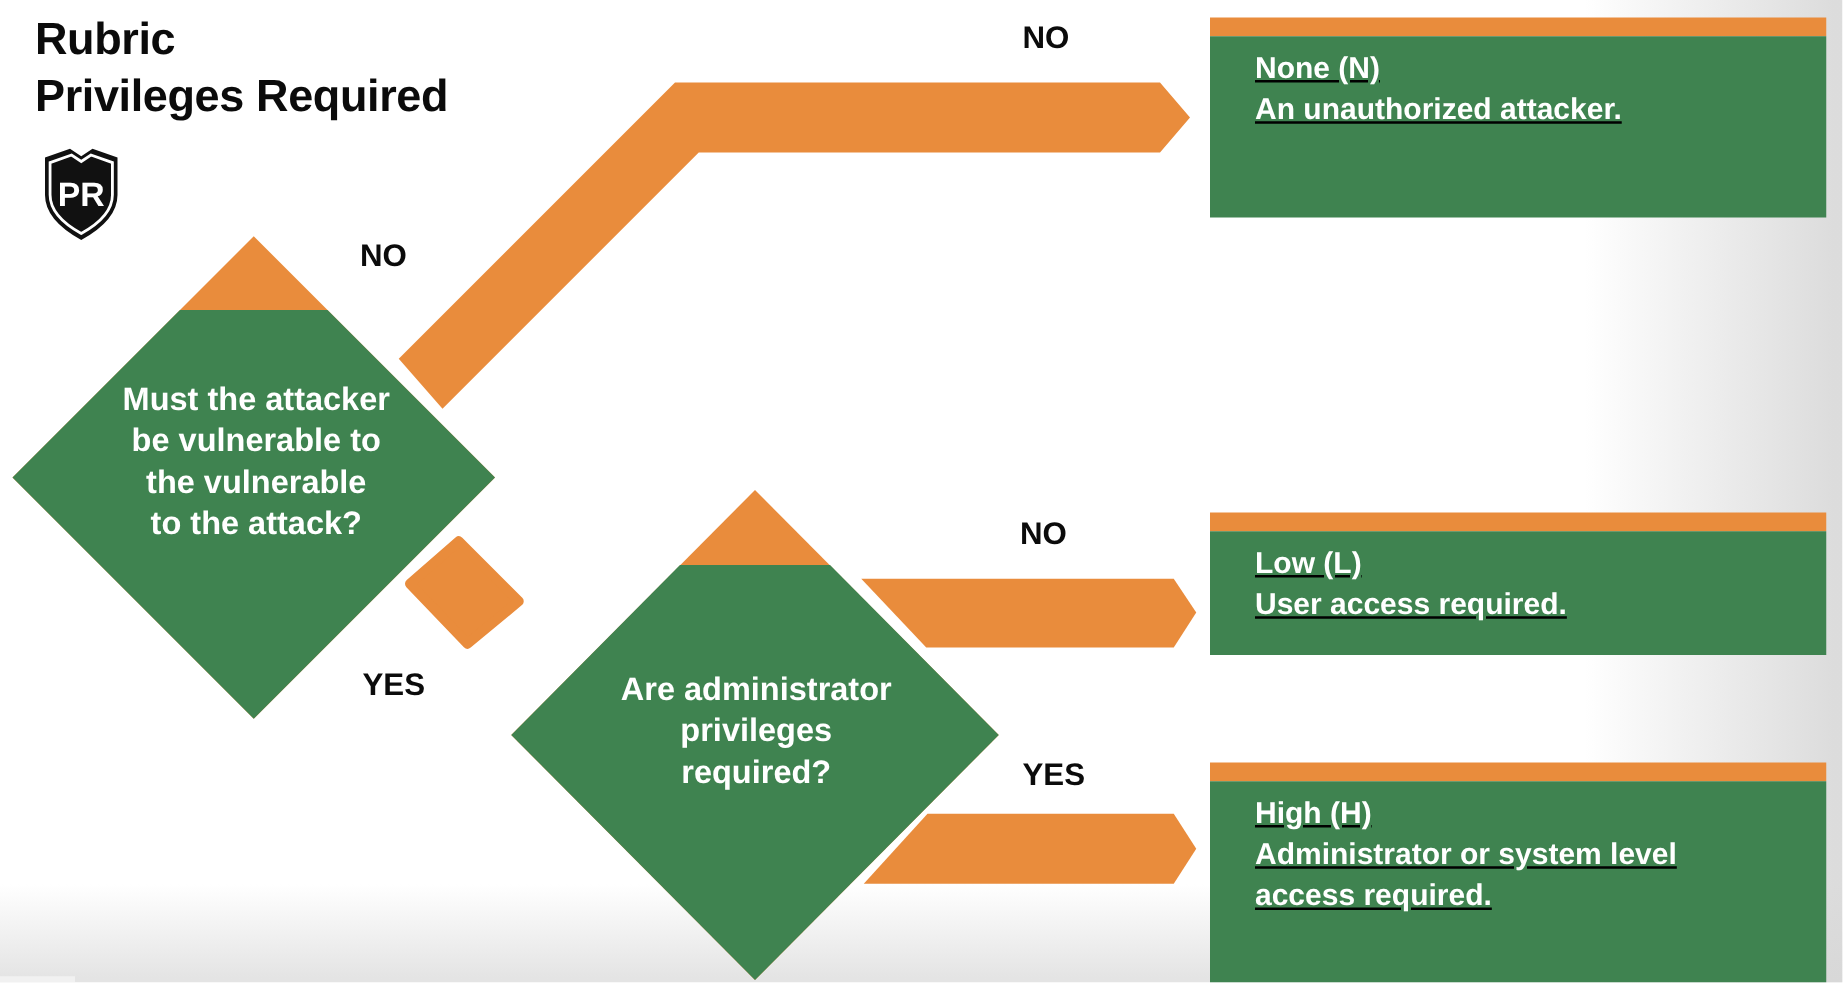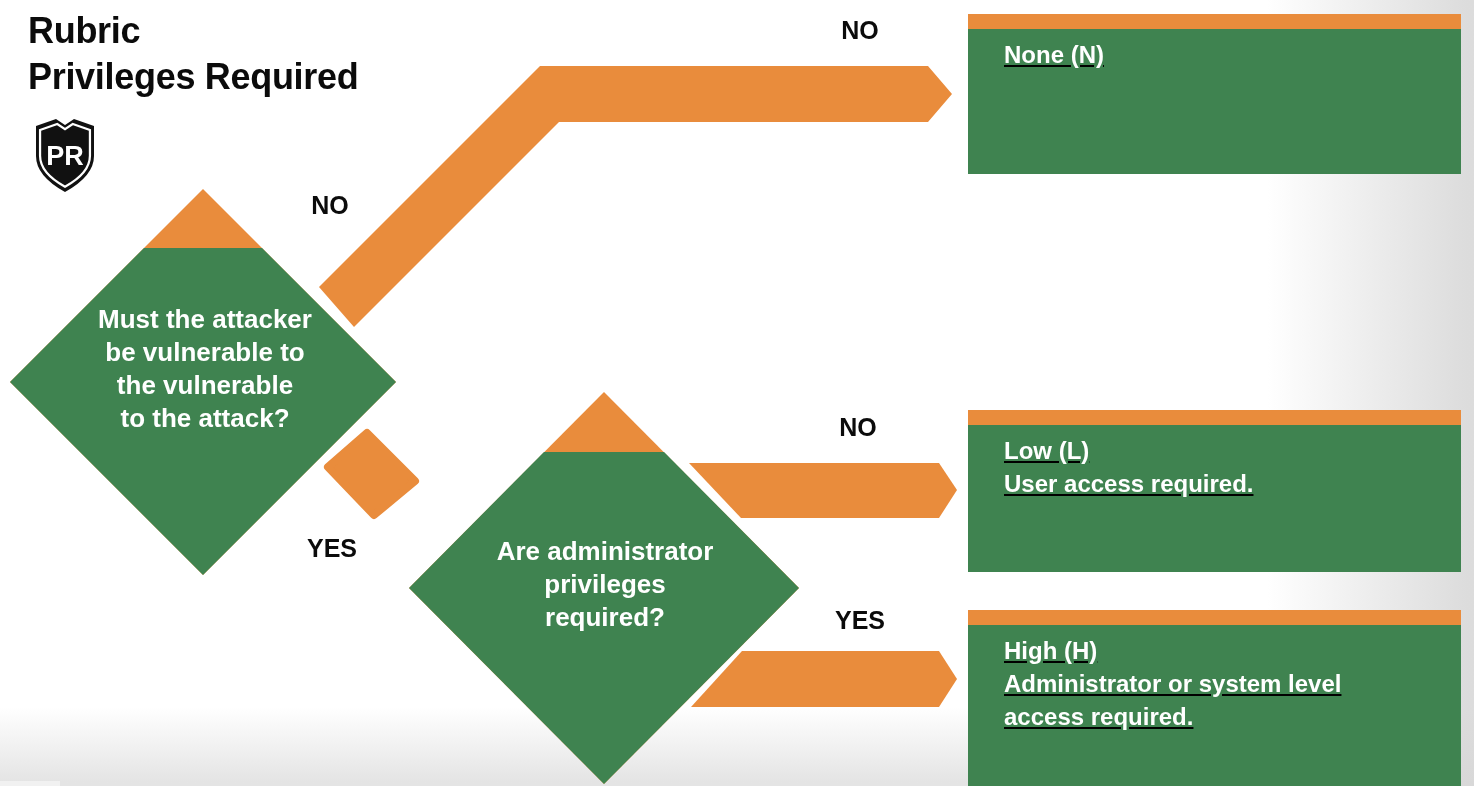--- a/index.html
+++ b/index.html
@@ -38,35 +38,35 @@
 
   .diamond-text{
     position:absolute;width:320px;
     font-size:26px;line-height:33px;font-weight:bold;
     color:var(--text-light);text-align:center;
   }
   .d1-text{left:45px;top:303px;}
   .d2-text{left:445px;top:535px;}
 
   .edge-label{
-    position:absolute;width:84px;text-align:center;
+    position:absolute;width:84px;text-align:left;
     font-size:25px;line-height:30px;font-weight:bold;color:var(--ink);
   }
   .lbl-no1-far {left:818px;top:15px;}
   .lbl-no1-near{left:288px;top:190px;}
   .lbl-yes1    {left:290px;top:533px;}
   .lbl-no2     {left:816px;top:412px;}
   .lbl-yes2    {left:818px;top:605px;}
 
   .outcome{
     position:absolute;left:968px;width:493px;
     display:flex;flex-direction:column;text-decoration:underline;
   }
   .outcome-1{top:14px;height:160px;}
-  .outcome-2{top:410px;height:162px;}
+  .outcome-2{top:410px;height:114px;}
   .outcome-3{top:610px;height:188px;}
   .outcome-top{height:15px;background:var(--orange);flex:0 0 auto;}
   .outcome-body{
     flex:1 1 auto;background:var(--green);
     padding:9px 38px 0 36px;box-sizing:border-box;
     color:var(--text-light);font-size:24px;line-height:33px;font-weight:bold;
   }
   .edge-strip{
     position:absolute;left:0;top:781px;width:60px;height:5px;
     background:#F1F1F1;
@@ -121,20 +121,21 @@
   <div class="edge-label lbl-no1-far">NO</div>
   <div class="edge-label lbl-no1-near">NO</div>
   <div class="edge-label lbl-yes1">YES</div>
   <div class="edge-label lbl-no2">NO</div>
   <div class="edge-label lbl-yes2">YES</div>
 
   <div class="outcome outcome-1">
     <div class="outcome-top"></div>
     <div class="outcome-body">
       <div>None (N)</div>
+      <div>An unauthorized attacker.</div>
     </div>
   </div>
 
   <div class="outcome outcome-2">
     <div class="outcome-top"></div>
     <div class="outcome-body">
       <div>Low (L)</div>
       <div>User access required.</div>
     </div>
   </div>

